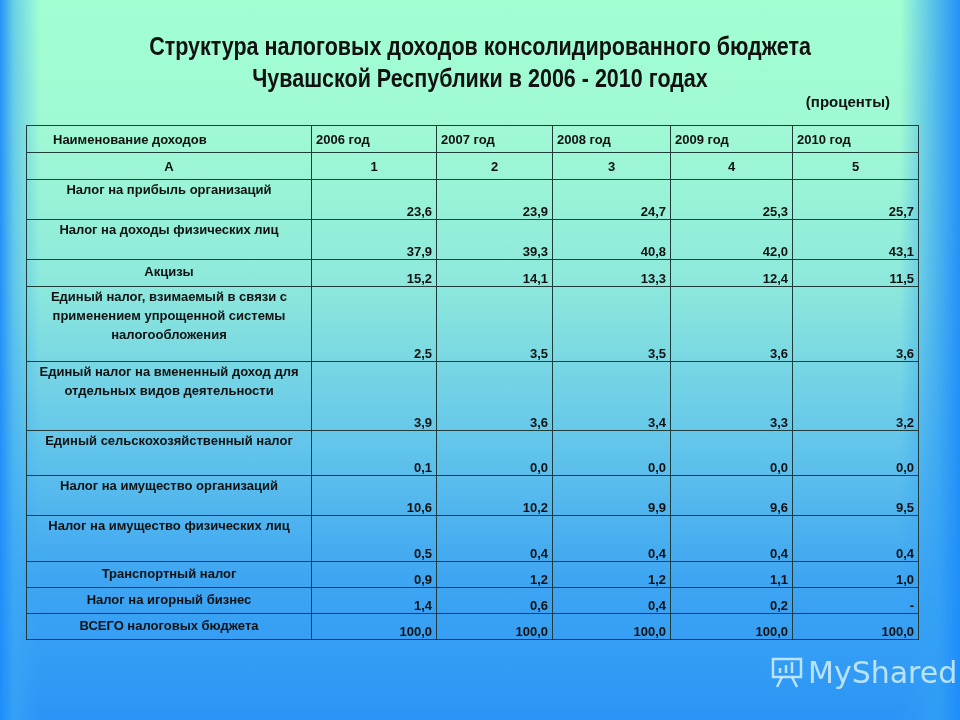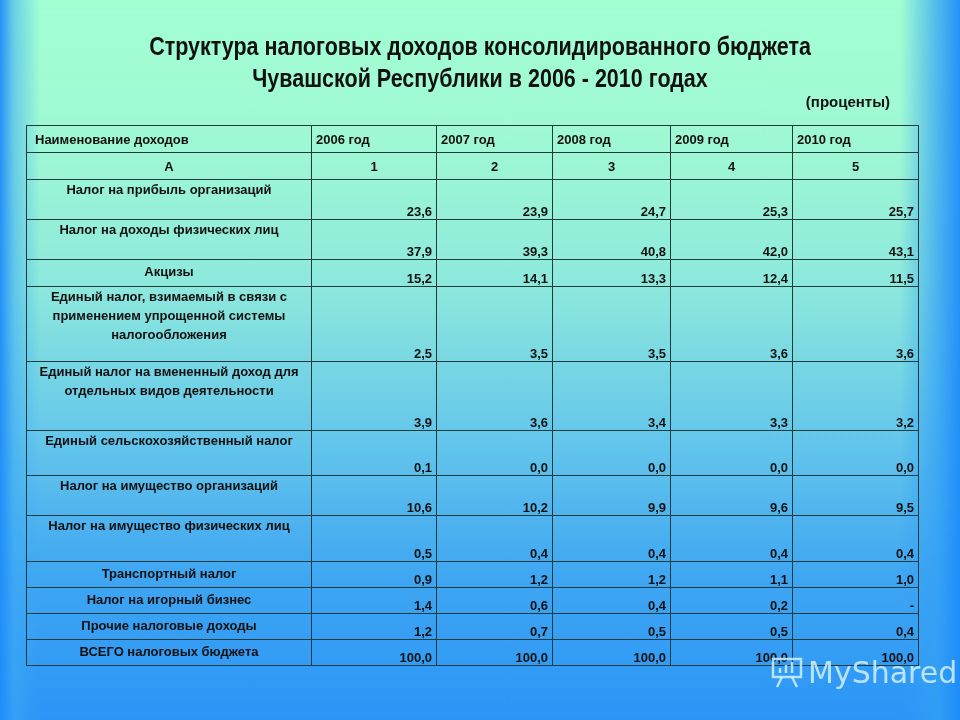--- a/index.html
+++ b/index.html
@@ -31,21 +31,21 @@
     table.data {
       position: absolute; left: 26px; top: 125px;
       border-collapse: collapse; table-layout: fixed;
       font-weight: bold; font-size: 13px; color: #111;
     }
     table.data td, table.data th {
       border: 1.5px solid #1f3b3a; padding: 0 4px; overflow: hidden;
       font-weight: bold;
     }
     th.head { text-align: left; vertical-align: middle; font-size: 13px; }
-    th.head.first { padding-left: 8px; }
+    th.head.first { padding-left: 26px; }
     td.name { text-align: center; vertical-align: top; padding-top: 6px; line-height: 19px; font-size: 13px; }
     td.num { text-align: right; vertical-align: bottom; padding-bottom: 3px; padding-right: 4px; }
     tr.idx td { text-align: center; vertical-align: middle; }
     .watermark {
       position: absolute; left: 770px; top: 655px; display: flex; align-items: flex-start;
       color: rgba(220,245,255,0.8); font-size: 30px; font-family: "DejaVu Sans", sans-serif;
       pointer-events: none;
     }
     .watermark svg { margin-right: 4px; }
   </style>
@@ -161,28 +161,20 @@
   </tr>
   <tr style="height:26px">
     <td class="name" style="padding-top:2px">Налог на игорный бизнес</td>
     <td class="num">1,4</td>
     <td class="num">0,6</td>
     <td class="num">0,4</td>
     <td class="num">0,2</td>
     <td class="num">-</td>
   </tr>
   <tr style="height:26px">
-    <td class="name" style="padding-top:2px">Прочие налоговые доходы</td>
-    <td class="num">1,2</td>
-    <td class="num">0,7</td>
-    <td class="num">0,5</td>
-    <td class="num">0,5</td>
-    <td class="num">0,4</td>
-  </tr>
-  <tr style="height:26px">
     <td class="name" style="padding-top:2px">ВСЕГО налоговых бюджета</td>
     <td class="num">100,0</td>
     <td class="num">100,0</td>
     <td class="num">100,0</td>
     <td class="num">100,0</td>
     <td class="num">100,0</td>
   </tr>
 </tbody>
   </table>
 

